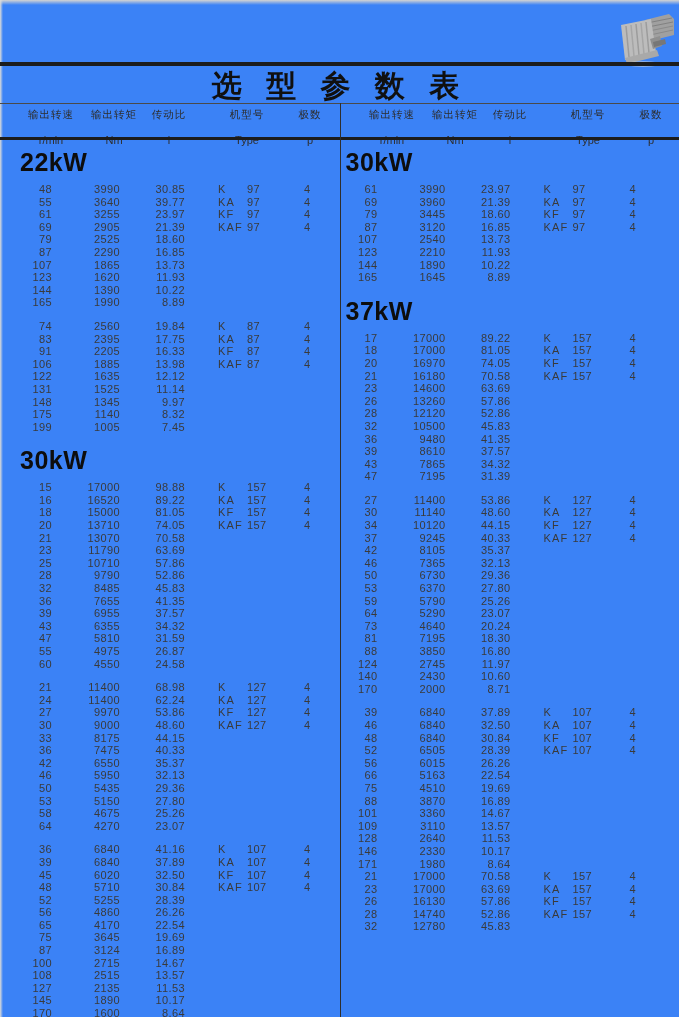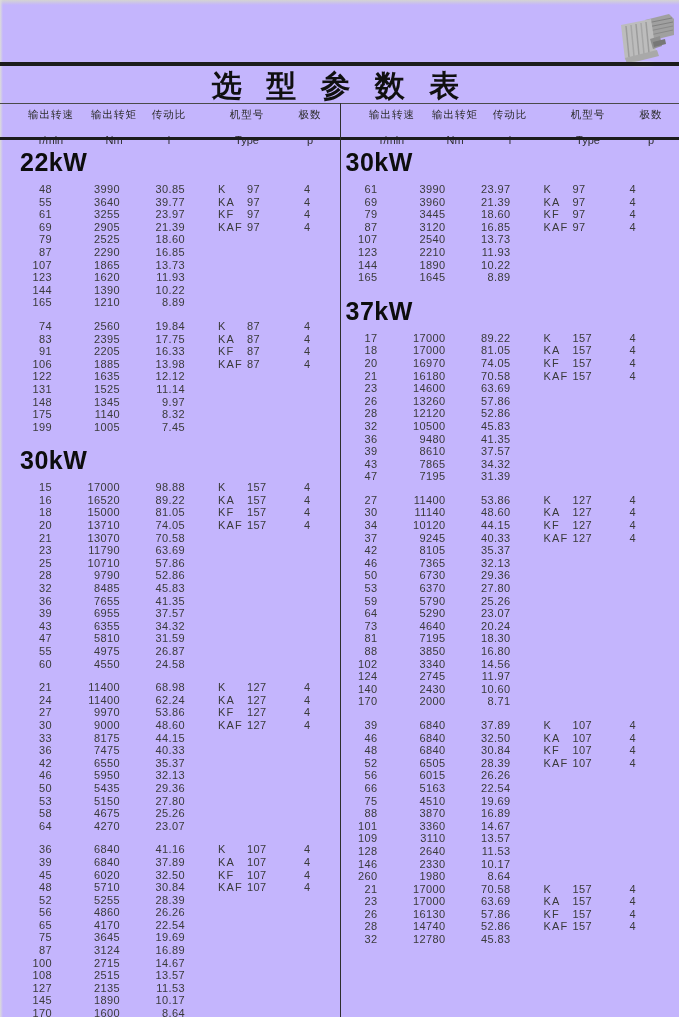--- a/index.html
+++ b/index.html
@@ -1,17 +1,17 @@
 <!DOCTYPE html>
 <html><head>
 <meta charset="utf-8">
 <style>
   html,body{margin:0;padding:0;}
   body{width:679px;height:1017px;overflow:hidden;background:#ececea;}
-  .page{position:relative;width:679px;height:1017px;background:#c4b5fd;
+  .page{position:relative;width:679px;height:1017px;background:#3b82f6;
         font-family:"Liberation Sans",sans-serif;color:#3a3a3a;overflow:hidden;}
   .scan-top{position:absolute;top:0;left:0;right:0;height:5px;
         background:linear-gradient(#d4d4d2,rgba(255,255,255,0));}
   .scan-left{position:absolute;top:0;left:0;bottom:0;width:3px;
         background:linear-gradient(90deg,#dcdcda,rgba(255,255,255,0));}
   .rule{position:absolute;left:0;right:0;background:#1c1c1c;}
   #rule-top{top:62px;height:4px;}
   #rule-thin{top:103px;height:1px;background:#4a4a4a;}
   #rule-header{top:137px;height:3px;}
   .vdiv{position:absolute;left:340px;top:103px;bottom:0;width:1px;background:#2e2e2e;}
@@ -187,21 +187,21 @@
             <div class="row" data-name="table-row">
               <span class="c-speed" data-name="cell-speed">144</span>
               <span class="c-torque" data-name="cell-torque">1390</span>
               <span class="c-ratio" data-name="cell-ratio">10.22</span>
               <span class="c-type" data-name="cell-type"></span>
               <span class="c-size" data-name="cell-size"></span>
               <span class="c-p" data-name="cell-poles"></span>
             </div>
             <div class="row" data-name="table-row">
               <span class="c-speed" data-name="cell-speed">165</span>
-              <span class="c-torque" data-name="cell-torque">1210</span>
+              <span class="c-torque" data-name="cell-torque">1990</span>
               <span class="c-ratio" data-name="cell-ratio">8.89</span>
               <span class="c-type" data-name="cell-type"></span>
               <span class="c-size" data-name="cell-size"></span>
               <span class="c-p" data-name="cell-poles"></span>
             </div>
           </div>
           <div class="block" data-name="gear-size-block">
             <div class="row" data-name="table-row">
               <span class="c-speed" data-name="cell-speed">74</span>
               <span class="c-torque" data-name="cell-torque">2560</span>
@@ -883,28 +883,20 @@
             </div>
             <div class="row" data-name="table-row">
               <span class="c-speed" data-name="cell-speed">88</span>
               <span class="c-torque" data-name="cell-torque">3850</span>
               <span class="c-ratio" data-name="cell-ratio">16.80</span>
               <span class="c-type" data-name="cell-type"></span>
               <span class="c-size" data-name="cell-size"></span>
               <span class="c-p" data-name="cell-poles"></span>
             </div>
             <div class="row" data-name="table-row">
-              <span class="c-speed" data-name="cell-speed">102</span>
-              <span class="c-torque" data-name="cell-torque">3340</span>
-              <span class="c-ratio" data-name="cell-ratio">14.56</span>
-              <span class="c-type" data-name="cell-type"></span>
-              <span class="c-size" data-name="cell-size"></span>
-              <span class="c-p" data-name="cell-poles"></span>
-            </div>
-            <div class="row" data-name="table-row">
               <span class="c-speed" data-name="cell-speed">124</span>
               <span class="c-torque" data-name="cell-torque">2745</span>
               <span class="c-ratio" data-name="cell-ratio">11.97</span>
               <span class="c-type" data-name="cell-type"></span>
               <span class="c-size" data-name="cell-size"></span>
               <span class="c-p" data-name="cell-poles"></span>
             </div>
             <div class="row" data-name="table-row">
               <span class="c-speed" data-name="cell-speed">140</span>
               <span class="c-torque" data-name="cell-torque">2430</span>
@@ -1013,21 +1005,21 @@
             </div>
             <div class="row" data-name="table-row">
               <span class="c-speed" data-name="cell-speed">146</span>
               <span class="c-torque" data-name="cell-torque">2330</span>
               <span class="c-ratio" data-name="cell-ratio">10.17</span>
               <span class="c-type" data-name="cell-type"></span>
               <span class="c-size" data-name="cell-size"></span>
               <span class="c-p" data-name="cell-poles"></span>
             </div>
             <div class="row" data-name="table-row">
-              <span class="c-speed" data-name="cell-speed">260</span>
+              <span class="c-speed" data-name="cell-speed">171</span>
               <span class="c-torque" data-name="cell-torque">1980</span>
               <span class="c-ratio" data-name="cell-ratio">8.64</span>
               <span class="c-type" data-name="cell-type"></span>
               <span class="c-size" data-name="cell-size"></span>
               <span class="c-p" data-name="cell-poles"></span>
             </div>
           </div>
         </section>
         <section class="section" data-name="power-section-45kW">
           <div class="block" data-name="gear-size-block">

